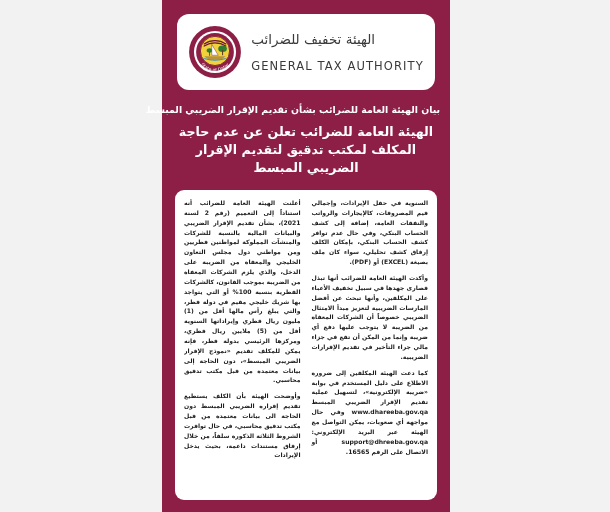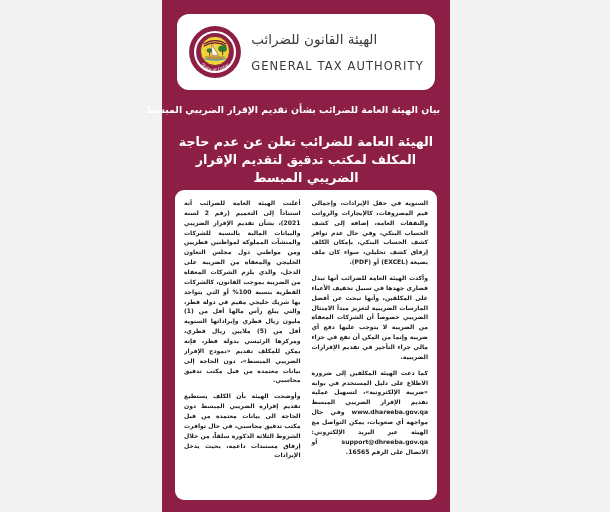--- a/index.html
+++ b/index.html
@@ -96,21 +96,21 @@
     font-weight: bold;
     line-height: 1.35;
     letter-spacing: 0px;
     white-space: nowrap;
   }
 
   .headline {
     font-size: 12.6px;
     font-weight: bold;
     line-height: 1.45;
-    margin-top: 16px;
+    margin-top: 6px;
     padding: 0 4px;
   }
 
   
   .body-card {
     position: absolute;
     left: 175px;
     top: 190px;
     width: 262px;
     height: 310px;
@@ -182,21 +182,21 @@
 
           <path id="capPathTop" d="M 50 8 m -34 0 a 34 34 0 0 1 68 0" fill="none"></path>
           <path id="capPathBot" d="M 16 52 a 34 34 0 0 0 68 0" fill="none"></path>
           <text font-size="8.5" fill="#ffffff" font-family="'DejaVu Sans',sans-serif">
             <textPath href="#capPathBot" startOffset="50%" text-anchor="middle">State of Qatar</textPath>
           </text>
         </svg>
       </span>
 
       <span class="logo-words">
-        <span class="logo-ar">الهيئة القانون للضرائب</span>
+        <span class="logo-ar">الهيئة تخفيف للضرائب</span>
         <span class="logo-en">GENERAL TAX AUTHORITY</span>
       </span>
     </div>
 
     <div class="headline-block">
       <div class="kicker">بيان الهيئة العامة للضرائب بشأن تقديم الإقرار الضريبي المبسط</div>
       <div class="headline">الهيئة العامة للضرائب تعلن عن عدم حاجة المكلف لمكتب تدقيق لتقديم الإقرار الضريبي المبسط</div>
     </div>
 
   </div>

